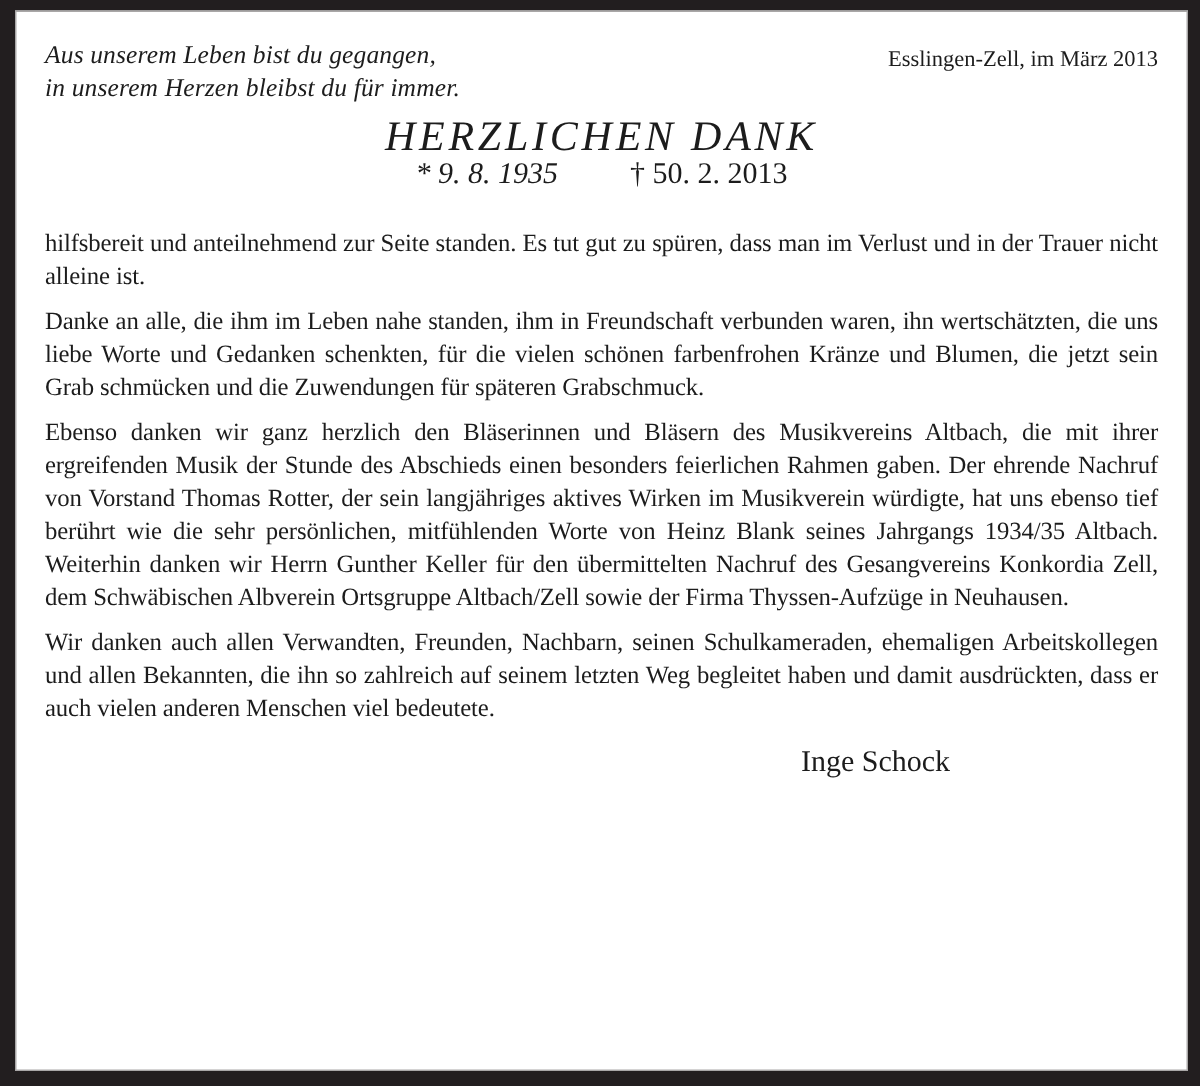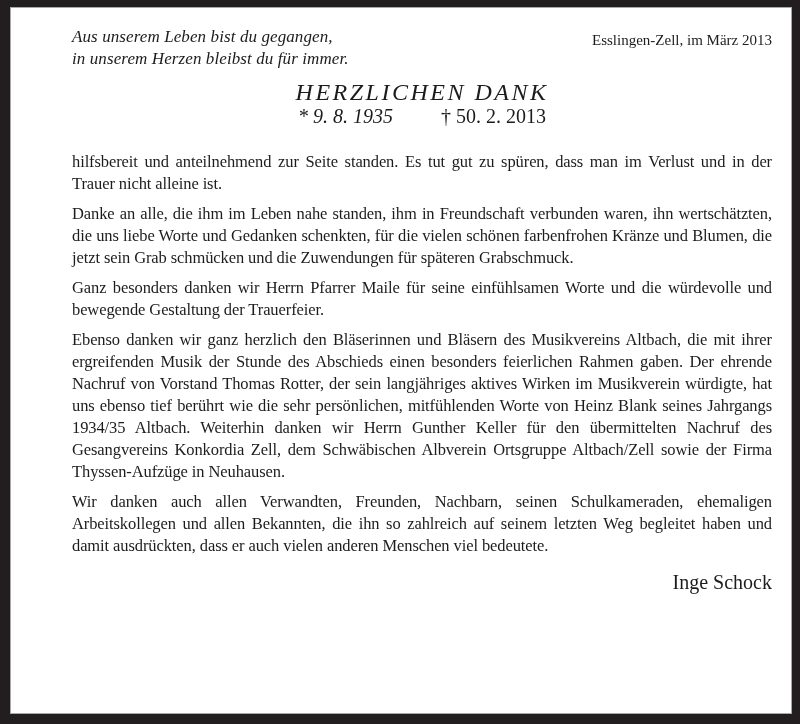--- a/index.html
+++ b/index.html
@@ -19,21 +19,20 @@
 
   .notice-card {
     position: absolute;
     left: 10px;
     top: 7px;
     right: 8px;
     bottom: 10px;
     background: #ffffff;
     border: 1px solid #a9a7a7;
     overflow: hidden;
-    padding-left: 42px;
   }
 
   .notice-content {
     padding: 18px 19px 0 19px;
   }
 
   
   .header-row {
     display: flex;
     justify-content: space-between;
@@ -52,21 +51,21 @@
     line-height: 24px;
     padding-top: 2px;
     white-space: nowrap;
   }
 
   .thanks-heading {
     margin-top: 10px;
     text-align: center;
     font-style: italic;
     font-weight: normal;
-    font-size: 24px;
+    font-size: 28px;
     line-height: 24px;
     letter-spacing: 2.5px;
   }
 
   .body-text {
     font-size: 16.5px;
     line-height: 22px;
     text-align: justify;
     letter-spacing: -0.1px;
   }
@@ -94,21 +93,21 @@
   .life-dates .birth { margin-right: 48px; font-style: italic; }
 
   .paragraph { margin-top: 8px; }
   .paragraph.first { margin-top: 24px; }
 
   .signatures {
     margin-top: 12px;
     margin-left: 504px;
     font-size: 20px;
     line-height: 26px;
-    text-align: right;
+    text-align: left;
   }
 </style>
 </head>
 <body>
 
 <div class="notice-card">
   <div class="notice-content">
 
     <div class="header-row">
       <div class="epigraph">
@@ -121,21 +120,20 @@
     <h2 class="thanks-heading">HERZLICHEN DANK</h2>
 
 
 
     <div class="life-dates">
       <span class="birth">* 9. 8. 1935</span><span class="death">† 50. 2. 2013</span>
     </div>
 
     <p class="body-text paragraph first">hilfsbereit und anteilnehmend zur Seite standen. Es tut gut zu spüren, dass man im Verlust und in der Trauer nicht alleine ist.</p>
     <p class="body-text paragraph">Danke an alle, die ihm im Leben nahe standen, ihm in Freundschaft verbunden waren, ihn wertschätzten, die uns liebe Worte und Gedanken schenkten, für die vielen schönen farbenfrohen Kränze und Blumen, die jetzt sein Grab schmücken und die Zuwendungen für späteren Grabschmuck.</p>
-    <p class="body-text paragraph">Ganz besonders danken wir Herrn Pfarrer Maile für seine einfühlsamen Worte und die würdevolle und bewegende Gestaltung der Trauerfeier.</p>
     <p class="body-text paragraph">Ebenso danken wir ganz herzlich den Bläserinnen und Bläsern des Musikvereins Altbach, die mit ihrer ergreifenden Musik der Stunde des Abschieds einen besonders feierlichen Rahmen gaben. Der ehrende Nachruf von Vorstand Thomas Rotter, der sein langjähriges aktives Wirken im Musikverein würdigte, hat uns ebenso tief berührt wie die sehr persönlichen, mitfühlenden Worte von Heinz Blank seines Jahrgangs 1934/35 Altbach. Weiterhin danken wir Herrn Gunther Keller für den übermittelten Nachruf des Gesangvereins Konkordia Zell, dem Schwäbischen Albverein Ortsgruppe Altbach/Zell sowie der Firma Thyssen-Aufzüge in Neuhausen.</p>
     <p class="body-text paragraph">Wir danken auch allen Verwandten, Freunden, Nachbarn, seinen Schulkameraden, ehemaligen Arbeitskollegen und allen Bekannten, die ihn so zahlreich auf seinem letzten Weg begleitet haben und damit ausdrückten, dass er auch vielen anderen Menschen viel bedeutete.</p>
 
     <div class="signatures">
       <div>Inge Schock</div>
     </div>
 
   </div>
 </div>
 

